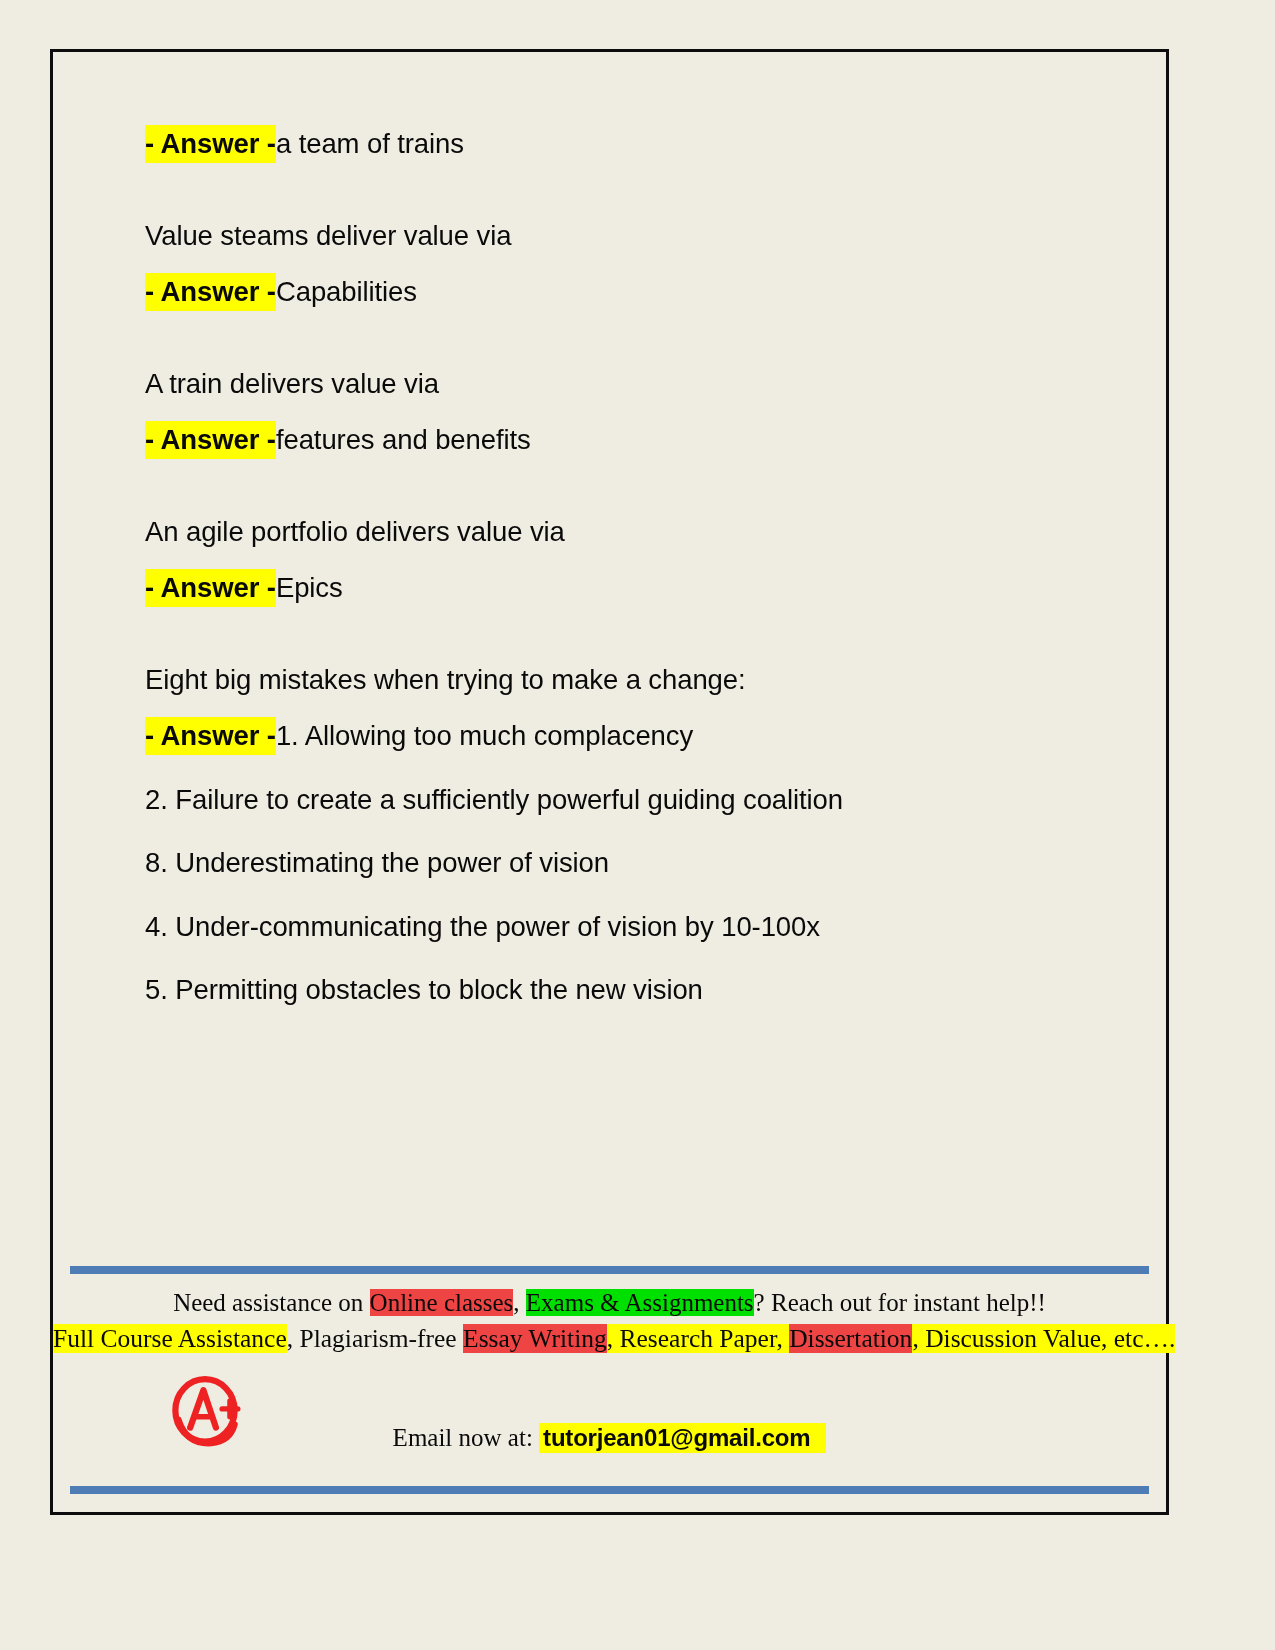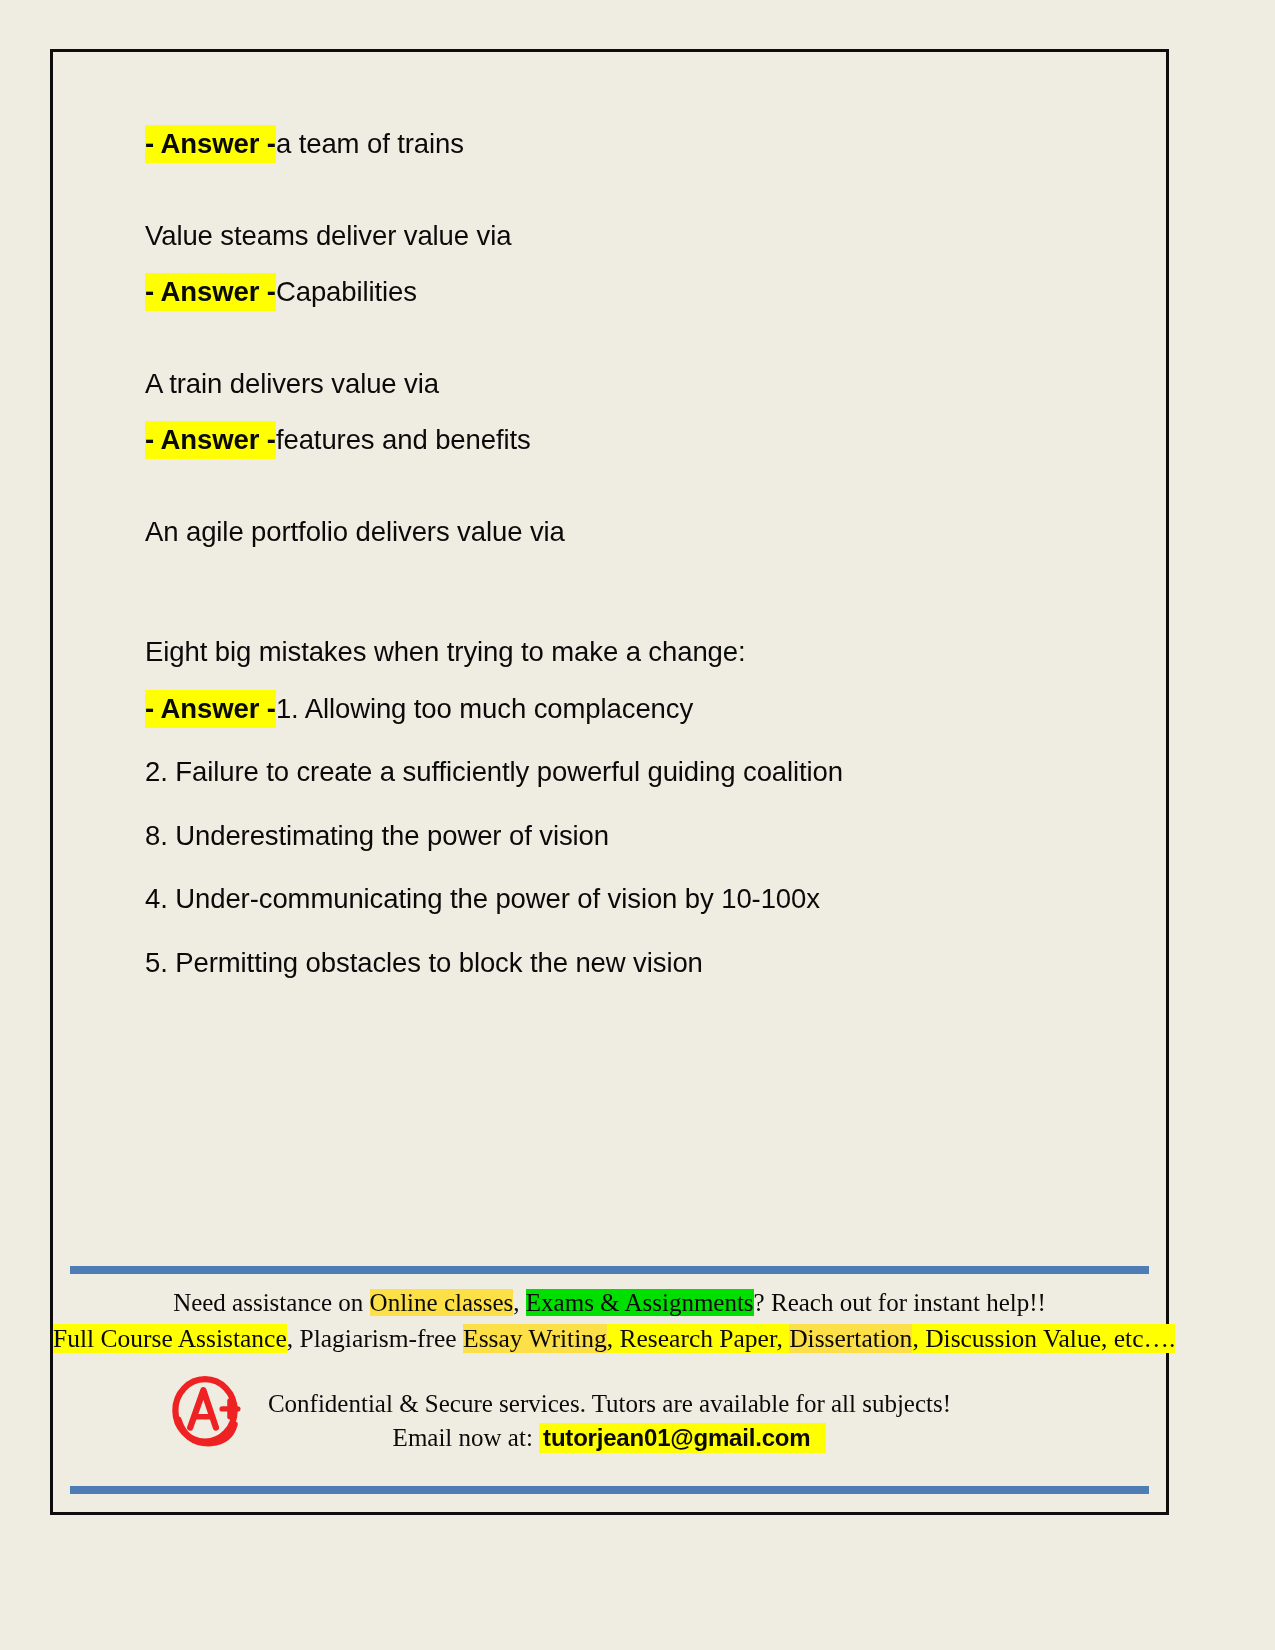--- a/index.html
+++ b/index.html
@@ -79,21 +79,21 @@
     font-family: "Liberation Serif", serif;
     font-size: 25px;
     color: #0a0a0a;
     white-space: nowrap;
   }
   #ad-line-1 { top: 43px; }
   #ad-line-2 { top: 78px; font-size: 25.5px; }
   #ad-line-3 { top: 144px; }
   #ad-line-4 { top: 178px; }
 
-  .mark-cyan   { background: #fde047; }
+  .mark-cyan   { background: #ef4444; }
   .mark-green  { background: #00e000; }
   .mark-yellow { background: #ffff00; }
 
   .email-addr {
     font-family: "Liberation Sans", sans-serif;
     font-weight: bold;
     font-size: 24px;
     background: #ffff00;
     padding: 1px 16px 2px 4px;
     letter-spacing: -0.2px;
@@ -132,20 +132,21 @@
     <div class="gap-sm"></div>
 
     <div class="para"><span class="hl-yellow">- Answer -</span><span>features and benefits</span></div>
 
     <div class="gap-lg"></div>
 
     <div class="para">An agile portfolio delivers value via</div>
 
     <div class="gap-sm"></div>
 
+    <div class="para"><span class="hl-yellow">- Answer -</span><span>Epics</span></div>
 
     <div class="gap-lg"></div>
 
     <div class="para">Eight big mistakes when trying to make a change:</div>
 
     <div class="gap-sm"></div>
 
     <div class="para"><span class="hl-yellow">- Answer -</span><span>1. Allowing too much complacency</span></div>
 
     <div class="gap-md"></div>
@@ -176,21 +177,20 @@
 
     <svg id="aplus-logo" viewBox="0 0 100 100">
       <ellipse cx="50" cy="48" rx="38" ry="40" fill="none" stroke="#ee2222" stroke-width="8"></ellipse>
       <path d="M 16 60 Q 26 92 58 90 Q 82 88 88 66" fill="none" stroke="#ee2222" stroke-width="8" stroke-linecap="round"></path>
       <path d="M 31 70 L 48 22 L 64 70" fill="none" stroke="#ee2222" stroke-width="8" stroke-linecap="round" stroke-linejoin="round"></path>
       <line x1="37" y1="56" x2="58" y2="56" stroke="#ee2222" stroke-width="7" stroke-linecap="round"></line>
       <line x1="72" y1="46" x2="92" y2="46" stroke="#ee2222" stroke-width="7" stroke-linecap="round"></line>
       <line x1="82" y1="36" x2="82" y2="56" stroke="#ee2222" stroke-width="7" stroke-linecap="round"></line>
     </svg>
 
-    <div class="ad-line" id="ad-line-3">Confidential &amp; Secure services. Tutors are available for all subjects!</div>
 
     <div class="ad-line" id="ad-line-4"><span>Email now at:  </span><span class="email-addr">tutorjean01@gmail.com</span></div>
 
     <div class="rule" id="rule-bottom"></div>
 
   </div>
 
 </div>
 
 </body></html>

